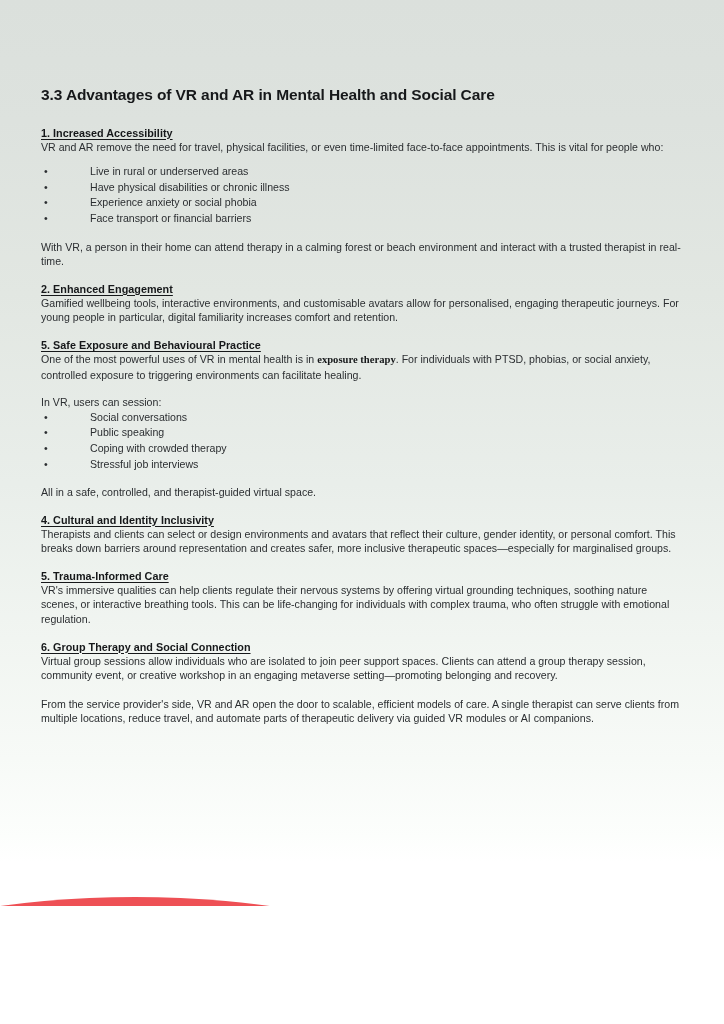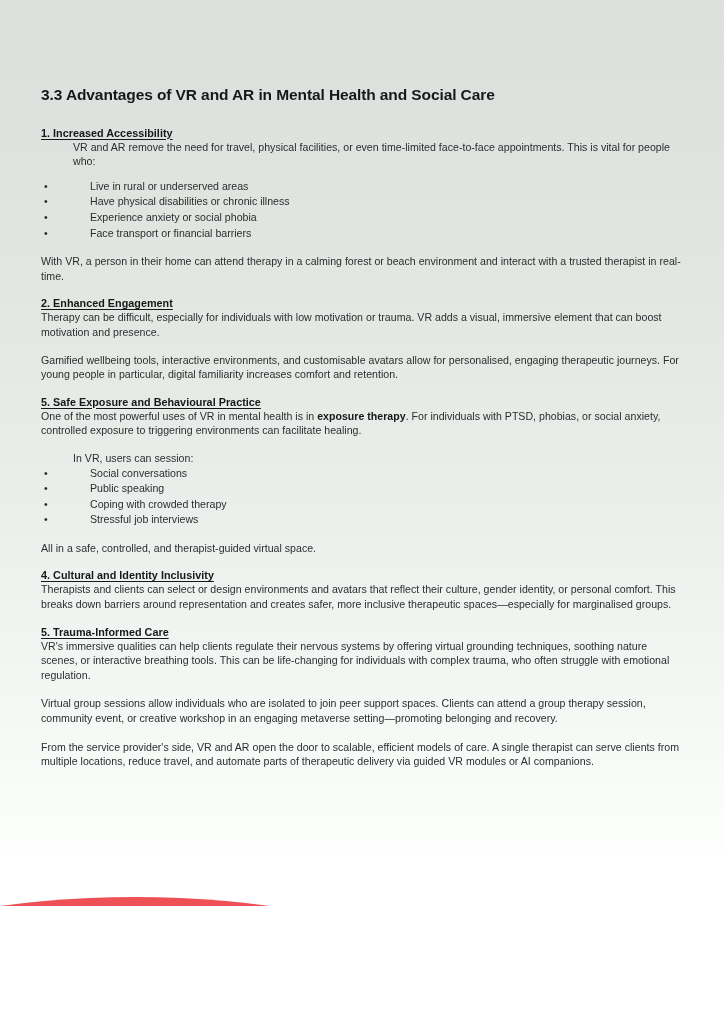--- a/index.html
+++ b/index.html
@@ -77,21 +77,20 @@
     color: #2b2e31;
     letter-spacing: 0.01px;
   }
 
   p.para:last-child {
     margin-bottom: 0;
   }
 
   p.tight {
     margin-bottom: 0;
-    margin-left: 32px;
   }
 
   .bullets {
     list-style: none;
     margin: 0 0 13px 0;
     padding: 0;
   }
 
   .bullets li {
     position: relative;
@@ -110,20 +109,21 @@
     color: #2b2e31;
   }
 
   .bullet-block {
     margin-top: 10px;
   }
 
   strong.inline-bold {
     font-weight: bold;
     color: #16181a;
+    font-family: Liberation Serif, serif;
   }
 
   
   .footer-shape {
     position: absolute;
     left: -330px;
     top: 897px;
     width: 930px;
     height: 420px;
     background: #ee5055;
@@ -158,21 +158,20 @@
         <li><span class="dot">•</span><span>Live in rural or underserved areas</span></li>
         <li><span class="dot">•</span><span>Have physical disabilities or chronic illness</span></li>
         <li><span class="dot">•</span><span>Experience anxiety or social phobia</span></li>
         <li><span class="dot">•</span><span>Face transport or financial barriers</span></li>
       </ul>
       <p class="para">With VR, a person in their home can attend therapy in a calming forest or beach environment and interact with a trusted therapist in real-time.</p>
     </div>
 
     <div class="section">
       <div class="sub-heading">2. Enhanced Engagement</div>
-      <p class="para">Therapy can be difficult, especially for individuals with low motivation or trauma. VR adds a visual, immersive element that can boost motivation and presence.</p>
       <p class="para">Gamified wellbeing tools, interactive environments, and customisable avatars allow for personalised, engaging therapeutic journeys. For young people in particular, digital familiarity increases comfort and retention.</p>
     </div>
 
     <div class="section">
       <div class="sub-heading">5. Safe Exposure and Behavioural Practice</div>
       <p class="para"><span>One of the most powerful uses of VR in mental health is in </span><strong class="inline-bold">exposure therapy</strong><span>. For individuals with PTSD, phobias, or social anxiety, controlled exposure to triggering environments can facilitate healing.</span></p>
       <p class="para tight">In VR, users can session:</p>
       <ul class="bullets">
         <li><span class="dot">•</span><span>Social conversations</span></li>
         <li><span class="dot">•</span><span>Public speaking</span></li>
@@ -186,20 +185,21 @@
       <div class="sub-heading">4. Cultural and Identity Inclusivity</div>
       <p class="para">Therapists and clients can select or design environments and avatars that reflect their culture, gender identity, or personal comfort. This breaks down barriers around representation and creates safer, more inclusive therapeutic spaces—especially for marginalised groups.</p>
     </div>
 
     <div class="section">
       <div class="sub-heading">5. Trauma-Informed Care</div>
       <p class="para">VR's immersive qualities can help clients regulate their nervous systems by offering virtual grounding techniques, soothing nature scenes, or interactive breathing tools. This can be life-changing for individuals with complex trauma, who often struggle with emotional regulation.</p>
     </div>
 
     <div class="section">
+      <div class="sub-heading">6. Group Therapy and Social Connection</div>
       <p class="para">Virtual group sessions allow individuals who are isolated to join peer support spaces. Clients can attend a group therapy session, community event, or creative workshop in an engaging metaverse setting—promoting belonging and recovery.</p>
     </div>
 
     <div class="section">
       <p class="para">From the service provider's side, VR and AR open the door to scalable, efficient models of care. A single therapist can serve clients from multiple locations, reduce travel, and automate parts of therapeutic delivery via guided VR modules or AI companions.</p>
     </div>
 
   </div>
 
   <div class="footer-shape"></div>

